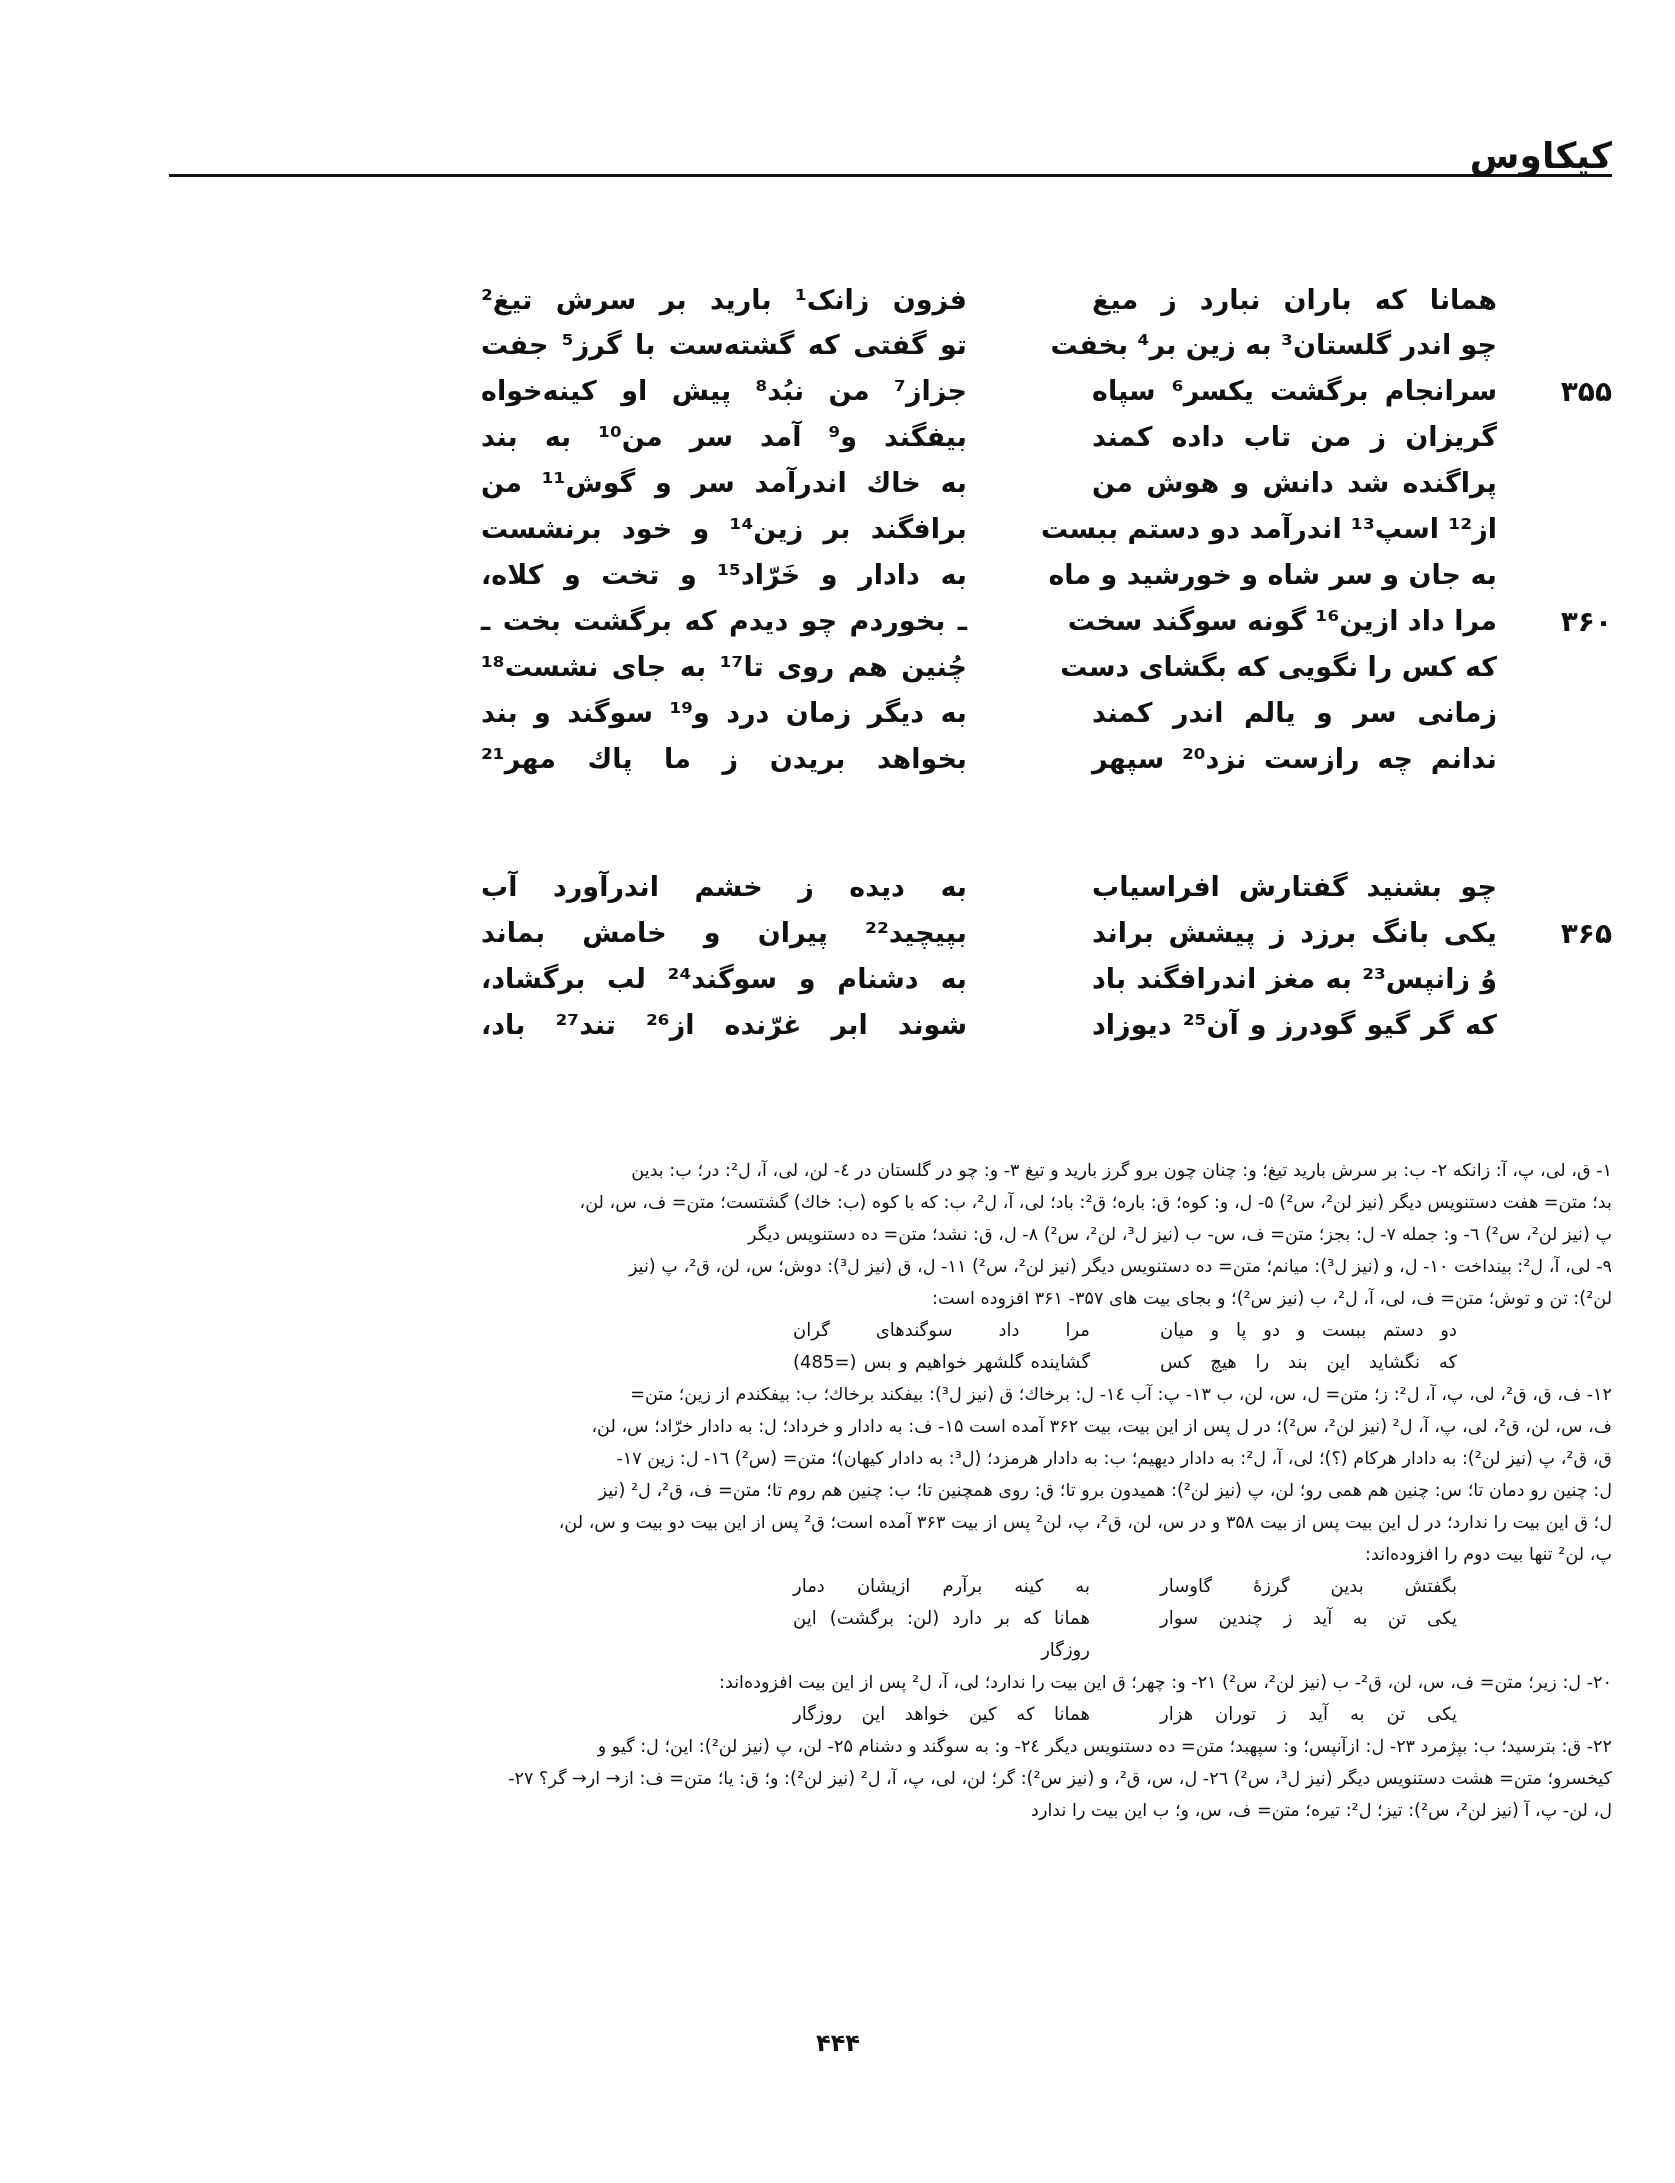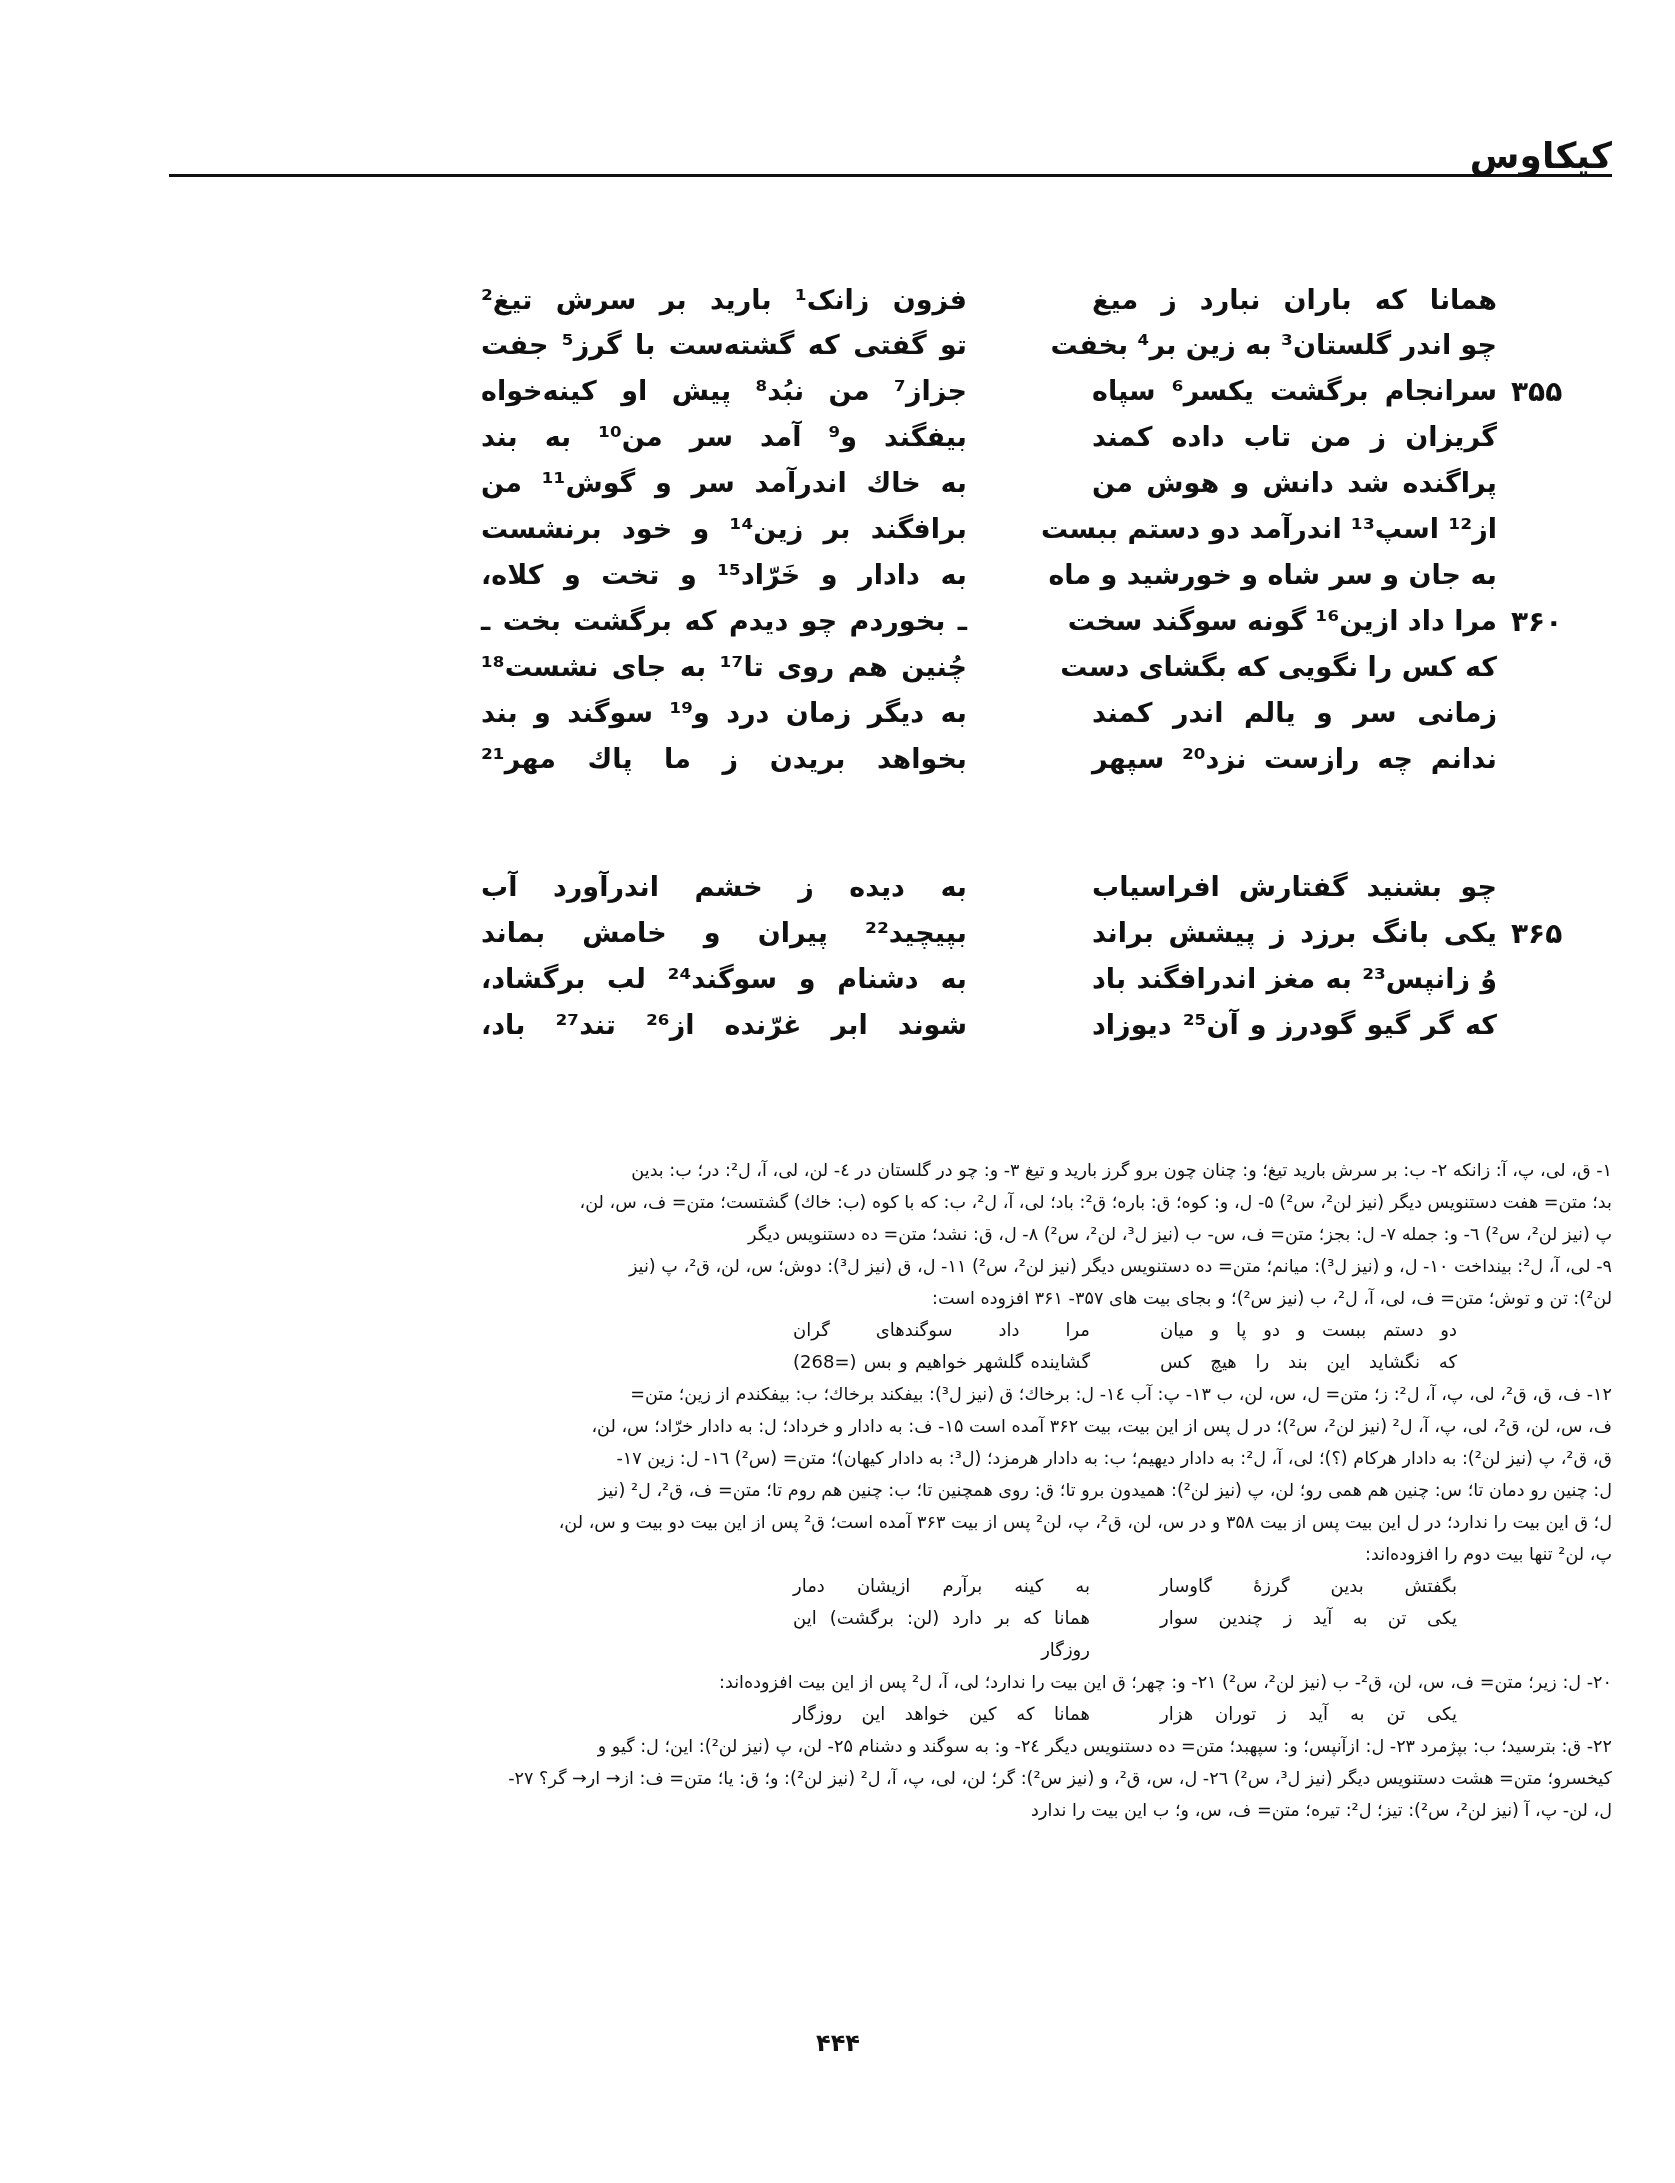--- a/index.html
+++ b/index.html
@@ -3,21 +3,21 @@
 <meta charset="utf-8">
 <style>
   html, body { margin:0; padding:0; background:#ffffff; }
   body { width:1676px; height:2183px; position:relative; overflow:hidden;
          font-family:"DejaVu Sans", sans-serif; color:#111; }
   .header-title { position:absolute; top:135px; right:64px; font-size:36px; font-weight:bold; direction:rtl; }
   .header-rule { position:absolute; top:174px; left:169px; right:64px; height:2.7px; background:#111; }
 
   .verse-block { position:absolute; left:0; right:0; }
   .vrow { position:absolute; height:47px; }
-  .vnum { position:absolute; right:64px; width:101px; text-align:left; font-size:28px; font-weight:bold; direction:rtl; }
+  .vnum { position:absolute; right:64px; width:101px; text-align:right; font-size:28px; font-weight:bold; direction:rtl; }
   .hem { position:absolute; font-size:27px; font-weight:bold; direction:rtl; text-align:justify; text-align-last:justify; white-space:nowrap; }
   .hem-right { right:179px; width:405px; }
   .hem-left { right:709px; width:486px; }
 
   .footnotes { position:absolute; top:1154px; left:203px; right:64px; direction:rtl; font-size:17.6px; line-height:32px; text-align:justify; }
   .fn-line { white-space:normal; }
   .fn-verse { display:flex; direction:rtl; justify-content:flex-start; gap:41px; padding-right:155px; font-size:18px; }
   .fn-verse span { width:297px; text-align:justify; text-align-last:justify;margin-left:29px; }
 
   .page-number { position:absolute; top:2029px; left:0; right:0; text-align:center; font-size:24px; font-weight:bold; direction:rtl; }
@@ -111,21 +111,21 @@
   <div class="fn-line">بد؛ متن= هفت دستنویس دیگر (نیز لن²، س²)   ۵- ل، و: کوه؛ ق: باره؛ ق²: باد؛ لی، آ، ل²، ب: که با کوه (ب: خاك) گشتست؛ متن= ف، س، لن،</div>
   <div class="fn-line">پ (نیز لن²، س²)   ٦- و: جمله   ۷- ل: بجز؛ متن= ف، س- ب (نیز ل³، لن²، س²)   ۸- ل، ق: نشد؛ متن= ده دستنویس دیگر</div>
   <div class="fn-line">۹- لی، آ، ل²: بینداخت   ۱۰- ل، و (نیز ل³): میانم؛ متن= ده دستنویس دیگر (نیز لن²، س²)   ۱۱- ل، ق (نیز ل³): دوش؛ س، لن، ق²، پ (نیز</div>
   <div class="fn-line">لن²): تن و توش؛ متن= ف، لی، آ، ل²، ب (نیز س²)؛ و بجای بیت های ۳۵۷- ۳۶۱ افزوده است:</div>
   <div class="fn-verse">
     <span>دو دستم ببست و دو پا و میان</span>
     <span>مرا داد سوگندهای گران</span>
   </div>
   <div class="fn-verse">
     <span>که نگشاید این بند را هیچ کس</span>
-    <span>گشاینده گلشهر خواهیم و بس (=268)</span>
+    <span>گشاینده گلشهر خواهیم و بس (=485)</span>
   </div>
   <div class="fn-line">۱۲- ف، ق، ق²، لی، پ، آ، ل²: ز؛ متن= ل، س، لن، ب   ۱۳- پ: آب   ١٤- ل: برخاك؛ ق (نیز ل³): بیفکند برخاك؛ ب: بیفکندم از زین؛ متن=</div>
   <div class="fn-line">ف، س، لن، ق²، لی، پ، آ، ل² (نیز لن²، س²)؛ در ل پس از این بیت، بیت ۳۶۲ آمده است   ۱۵- ف: به دادار و خرداد؛ ل: به دادار خرّاد؛ س، لن،</div>
   <div class="fn-line">ق، ق²، پ (نیز لن²): به دادار هرکام (؟)؛ لی، آ، ل²: به دادار دیهیم؛ ب: به دادار هرمزد؛ (ل³: به دادار کیهان)؛ متن= (س²)   ١٦- ل: زین   ۱۷-</div>
   <div class="fn-line">ل: چنین رو دمان تا؛ س: چنین هم همی رو؛ لن، پ (نیز لن²): همیدون برو تا؛ ق: روی همچنین تا؛ ب: چنین هم روم تا؛ متن= ف، ق²، ل² (نیز</div>
   <div class="fn-line">ل؛ ق این بیت را ندارد؛ در ل این بیت پس از بیت ۳۵۸ و در س، لن، ق²، پ، لن² پس از بیت ۳۶۳ آمده است؛ ق² پس از این بیت دو بیت و س، لن،</div>
   <div class="fn-line">پ، لن² تنها بیت دوم را افزوده‌اند:</div>
   <div class="fn-verse">
     <span>بگفتش بدین گرزهٔ گاوسار</span>
     <span>به کینه برآرم ازیشان دمار</span>

